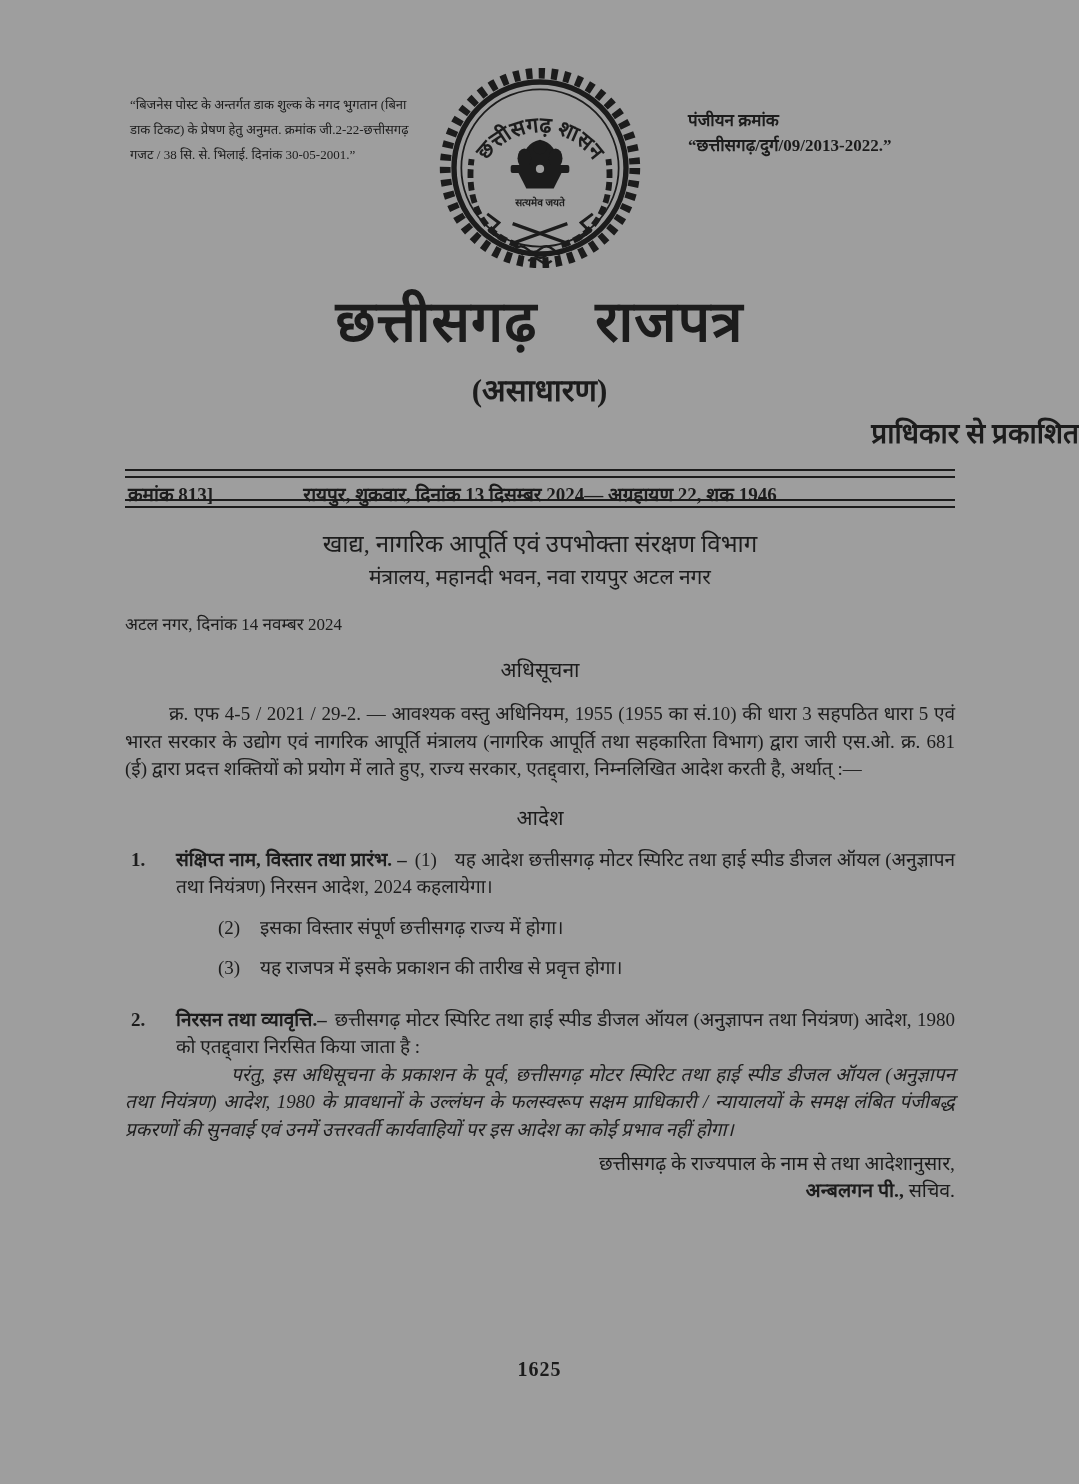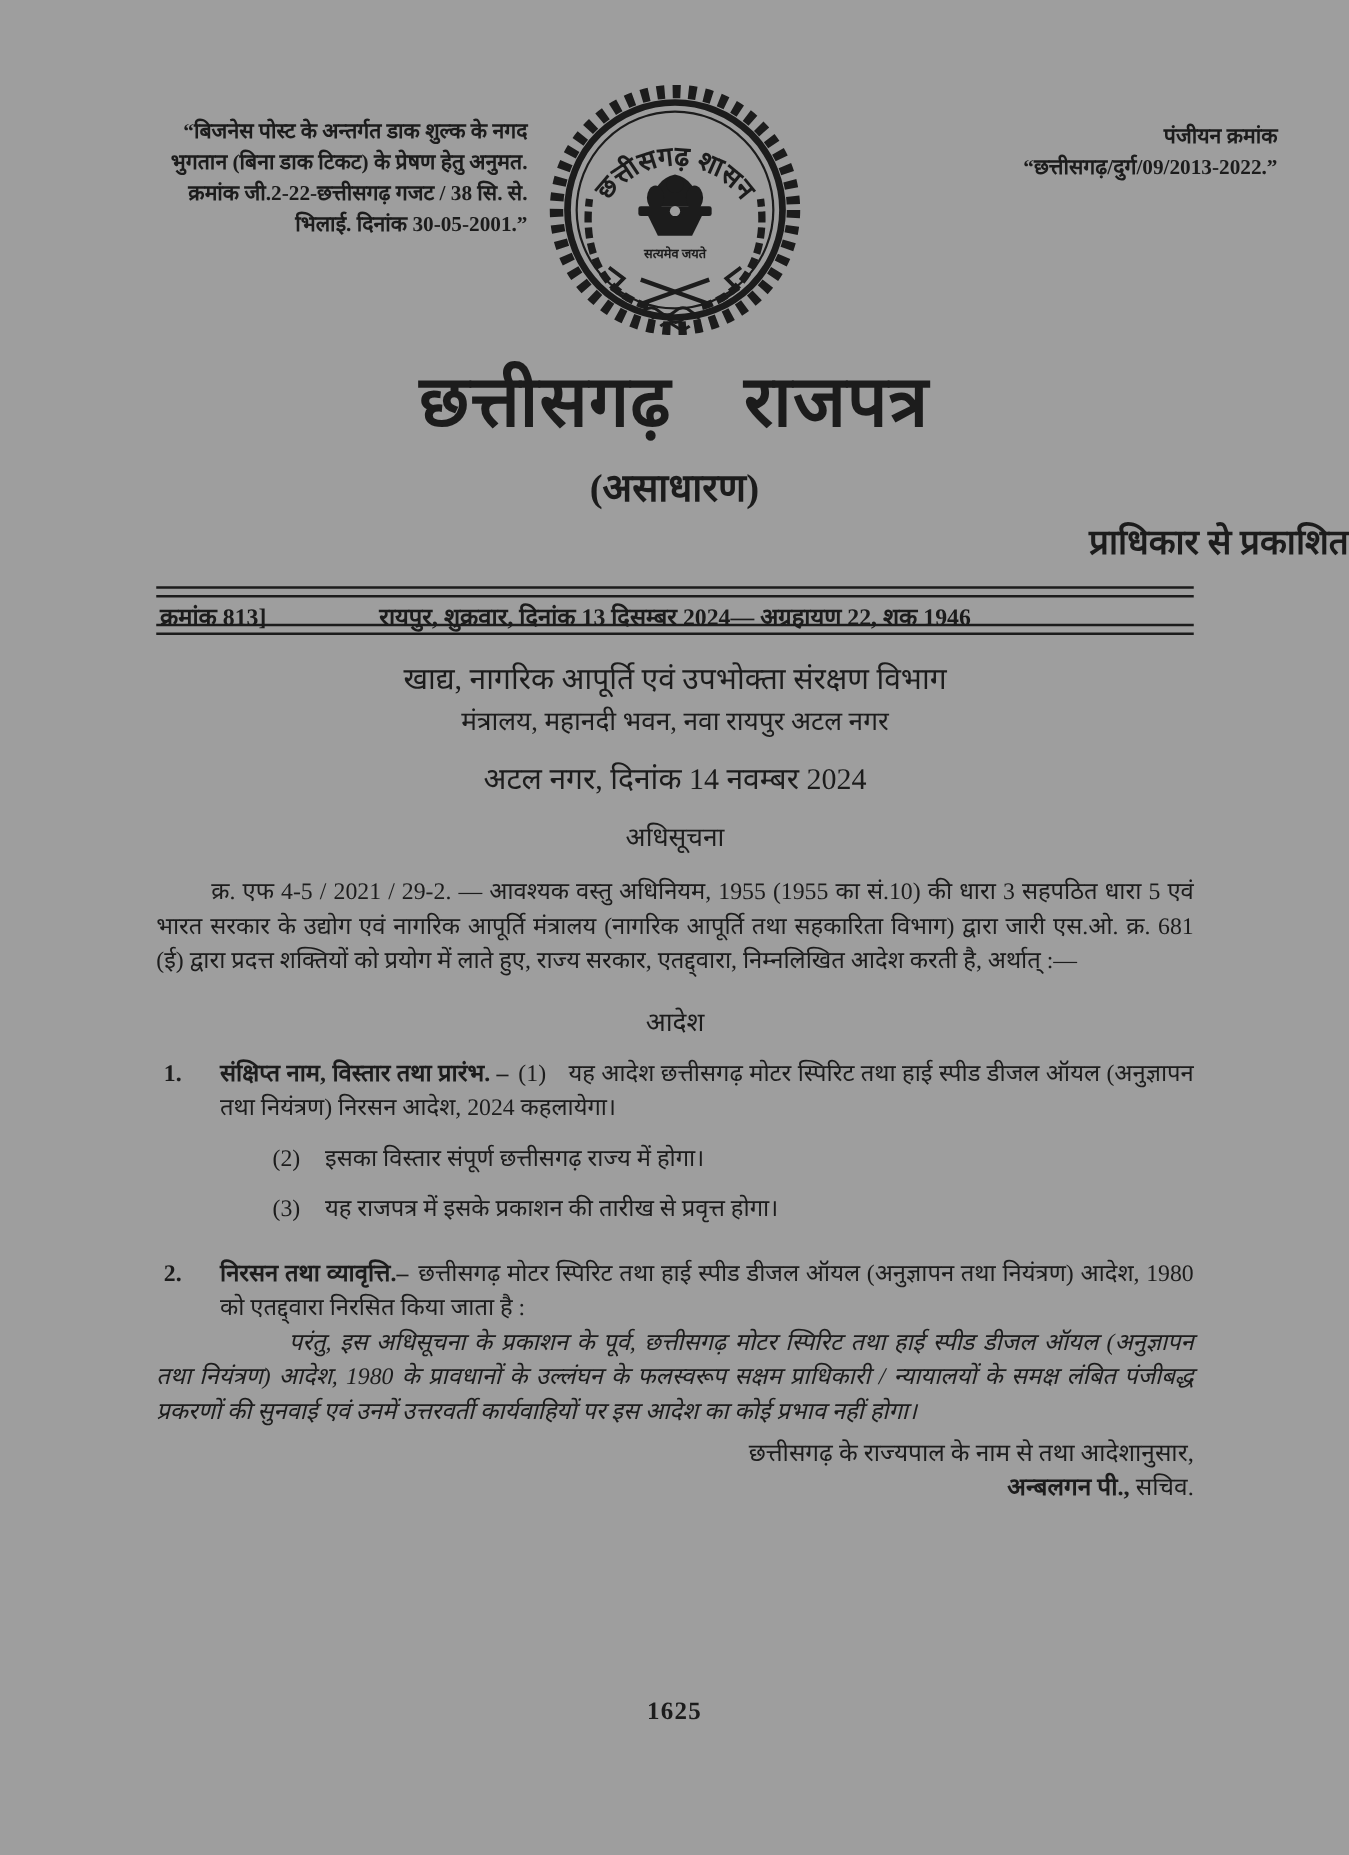--- a/index.html
+++ b/index.html
@@ -9,25 +9,25 @@
     color:#1c1c1c;
     font-family:"Liberation Serif","DejaVu Serif",serif;
     position:relative;
     overflow:hidden;
   }
   .page{position:absolute;inset:0;}
 
   
   .postal-note{
     position:absolute;left:130px;top:92px;width:292px;
-    font-size:17px;font-weight:bold;line-height:25px;text-align:right;
+    font-size:13px;font-weight:normal;line-height:25px;text-align:left;
   }
   .registration{
-    position:absolute;left:688px;top:96px;width:334px;
-    font-size:17px;font-weight:bold;line-height:25px;text-align:right;
+    position:absolute;left:688px;top:108px;width:334px;
+    font-size:17px;font-weight:bold;line-height:25px;text-align:left;
   }
   .emblem{position:absolute;left:50%;top:68px;transform:translateX(-50%);}
   .gazette-title{
     position:absolute;left:0;top:280px;width:100%;
     text-align:center;font-size:57px;font-weight:bold;letter-spacing:1px;
   }
   .gazette-title .w1{margin-right:58px;}
   .gazette-subtitle{
     position:absolute;left:0;top:368px;width:100%;
     text-align:center;font-size:31px;font-weight:bold;
@@ -39,21 +39,21 @@
 
   
   .body-col{position:absolute;left:125px;top:469px;width:830px;}
   .double-rule{height:5px;border-top:2px solid #1c1c1c;border-bottom:2px solid #1c1c1c;}
   .issue-row{position:relative;height:21px;line-height:33px;font-size:19px;font-weight:bold;}
   .issue-no{position:absolute;left:3px;top:0;}
   .issue-date{display:block;text-align:center;}
 
   .dept-line1{margin-top:20px;text-align:center;font-size:24px;line-height:32px;}
   .dept-line2{margin-top:3px;text-align:center;font-size:21px;line-height:28px;}
-  .dateline{margin-top:20px;text-align:center;font-size:24px;line-height:27px;}
+  .dateline{margin-top:20px;text-align:left;font-size:17px;line-height:27px;}
   .noti-head{margin-top:17px;text-align:center;font-size:21px;line-height:30px;}
   .para{font-size:19px;line-height:27.5px;text-align:justify;}
   .noti-body{margin-top:15px;text-indent:44px;}
   .order-head{margin-top:20px;text-align:center;font-size:21px;line-height:30px;}
 
   .order-item{position:relative;margin-top:13px;padding-left:51px;}
   .item-no{position:absolute;left:6px;top:0;font-weight:bold;}
   .item-lead{font-weight:bold;margin-right:8px;}
   .item-clause{margin-right:18px;}
   .subitem{position:relative;margin-top:13px;padding-left:93px;font-size:19px;line-height:27.5px;}

